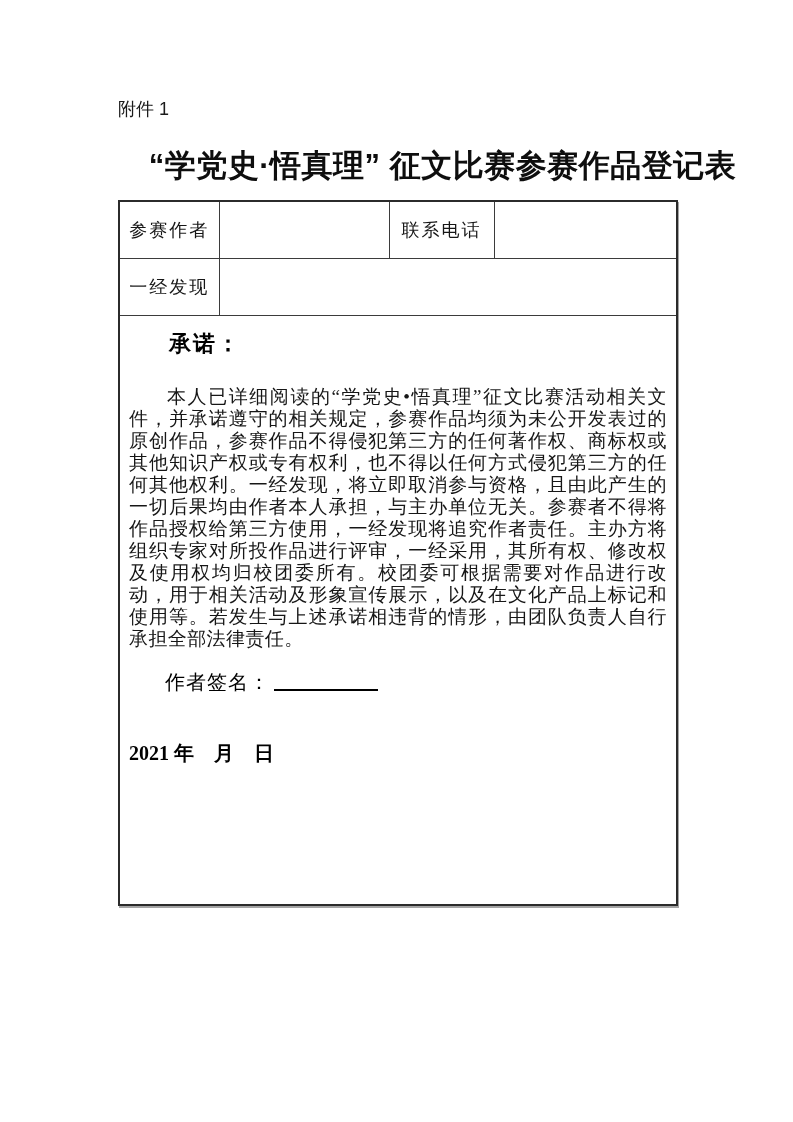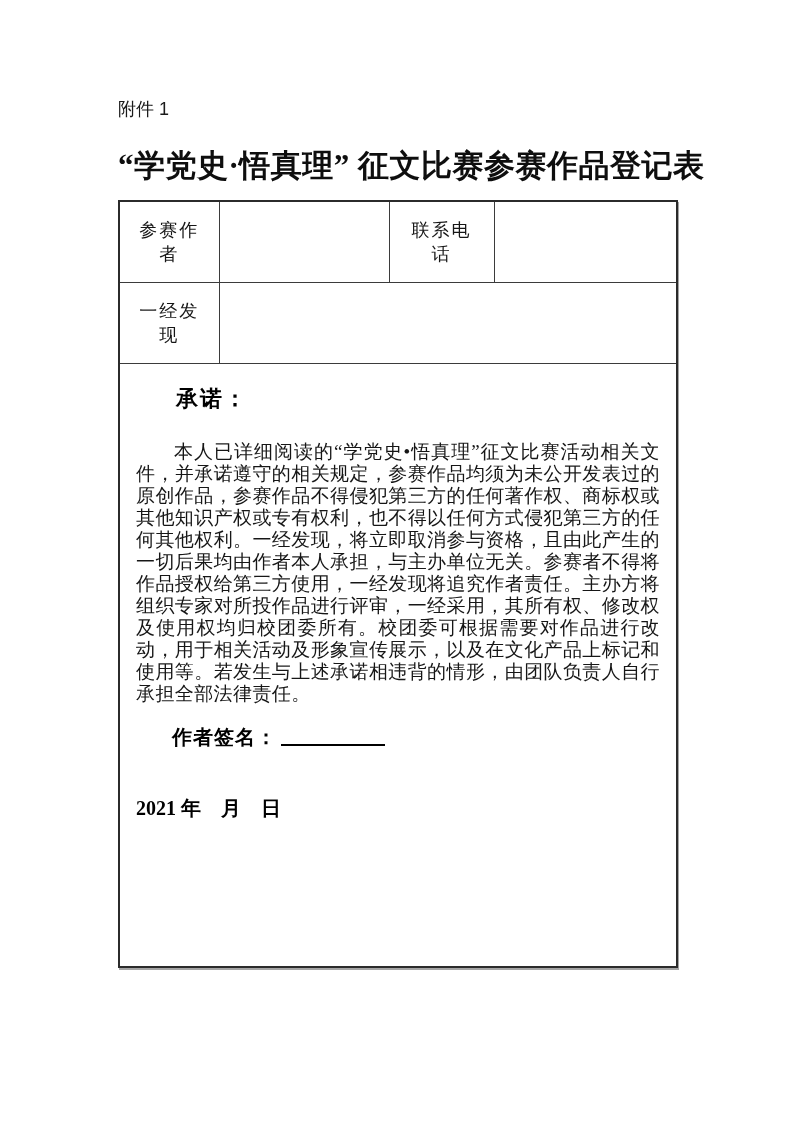--- a/index.html
+++ b/index.html
@@ -18,38 +18,39 @@
   }
   .attachment-label {
     padding-top: 97px;
     font-family: "Liberation Sans", "DejaVu Sans", sans-serif;
     font-size: 18px;
     color: #1a1a1a;
     text-align: left;
   }
   .doc-title {
     margin-top: 24px;
-    font-family: Liberation Serif, serif;
+    font-family: Liberation Sans, sans-serif;
     font-size: 31px;
     font-weight: 600;
+    text-align: center;
     letter-spacing: 0.5px;
     color: #0e0e0e;
     white-space: nowrap;
   }
   table.reg-table {
     margin-top: 13px;
     border-collapse: collapse;
     table-layout: fixed;
     width: 558px;
     border: 2px solid #2b2b2b;
     box-shadow: 1px 2px 0 rgba(90,90,90,0.55);
   }
   table.reg-table td {
     border: 1px solid #3b3b3b;
-    padding: 16px;
+    padding: 9px;
   }
   td.label-cell {
     text-align: center;
     vertical-align: middle;
     font-size: 18px;
     letter-spacing: 2px;
     color: #161616;
   }
   tr.info-row { height: 57px; }
   td.value-cell { background: #ffffff; }
@@ -70,21 +71,21 @@
     font-size: 19px;
     line-height: 22px;
     letter-spacing: 0.4px;
     text-align: justify;
     text-indent: 2em;
     color: #161616;
   }
   .signature-row {
     margin: 17px 0 0 36px;
     font-size: 20px;
-    font-weight: bold;
+    font-weight: normal;
     letter-spacing: 1px;
     color: #000000;
   }
   .sig-line {
     display: inline-block;
     width: 104px;
     height: 1em;
     margin-left: 4px;
     border-bottom: 2px solid #000000;
     transform: translateY(2px);

